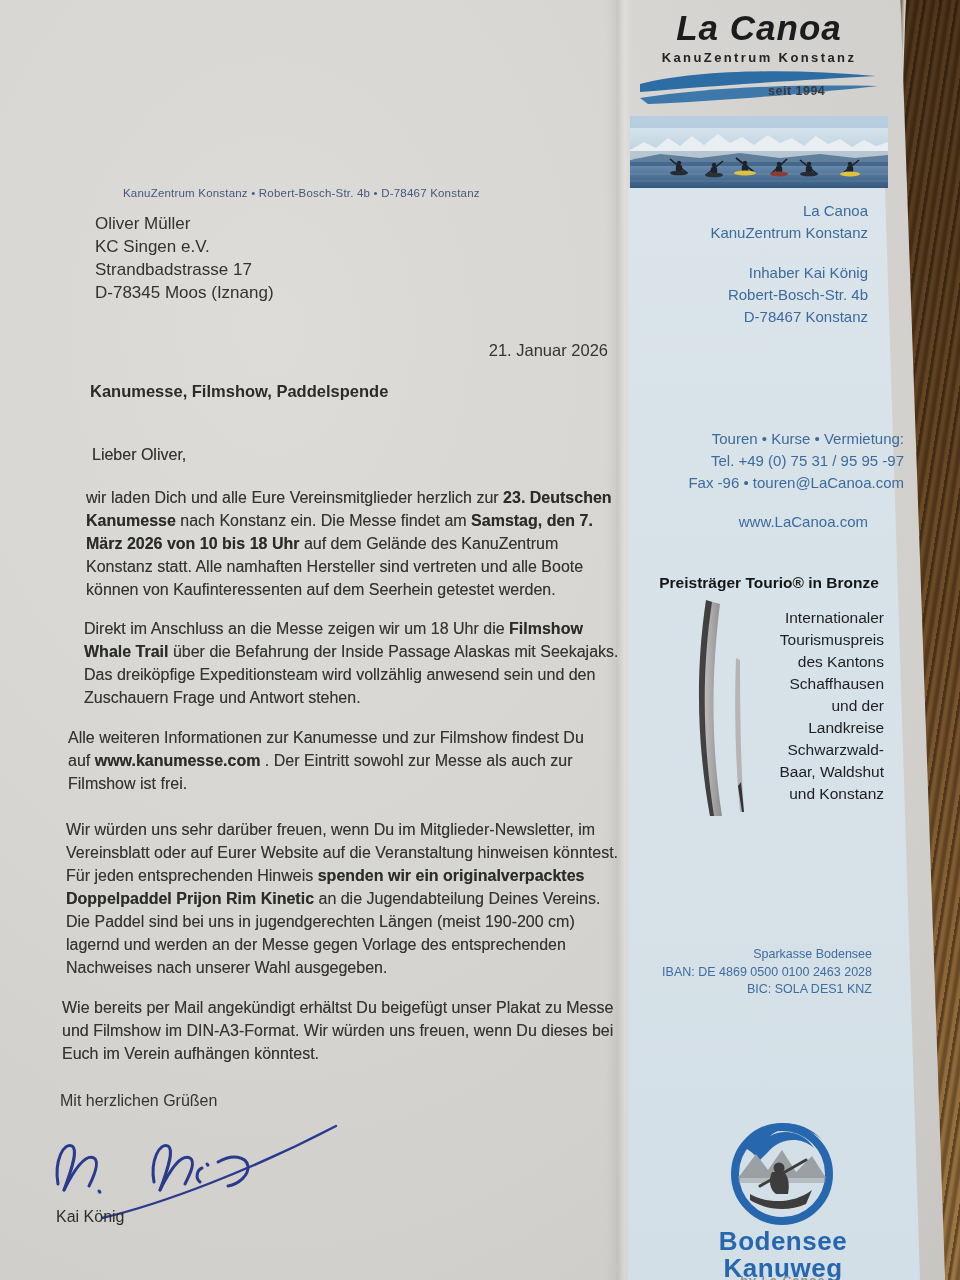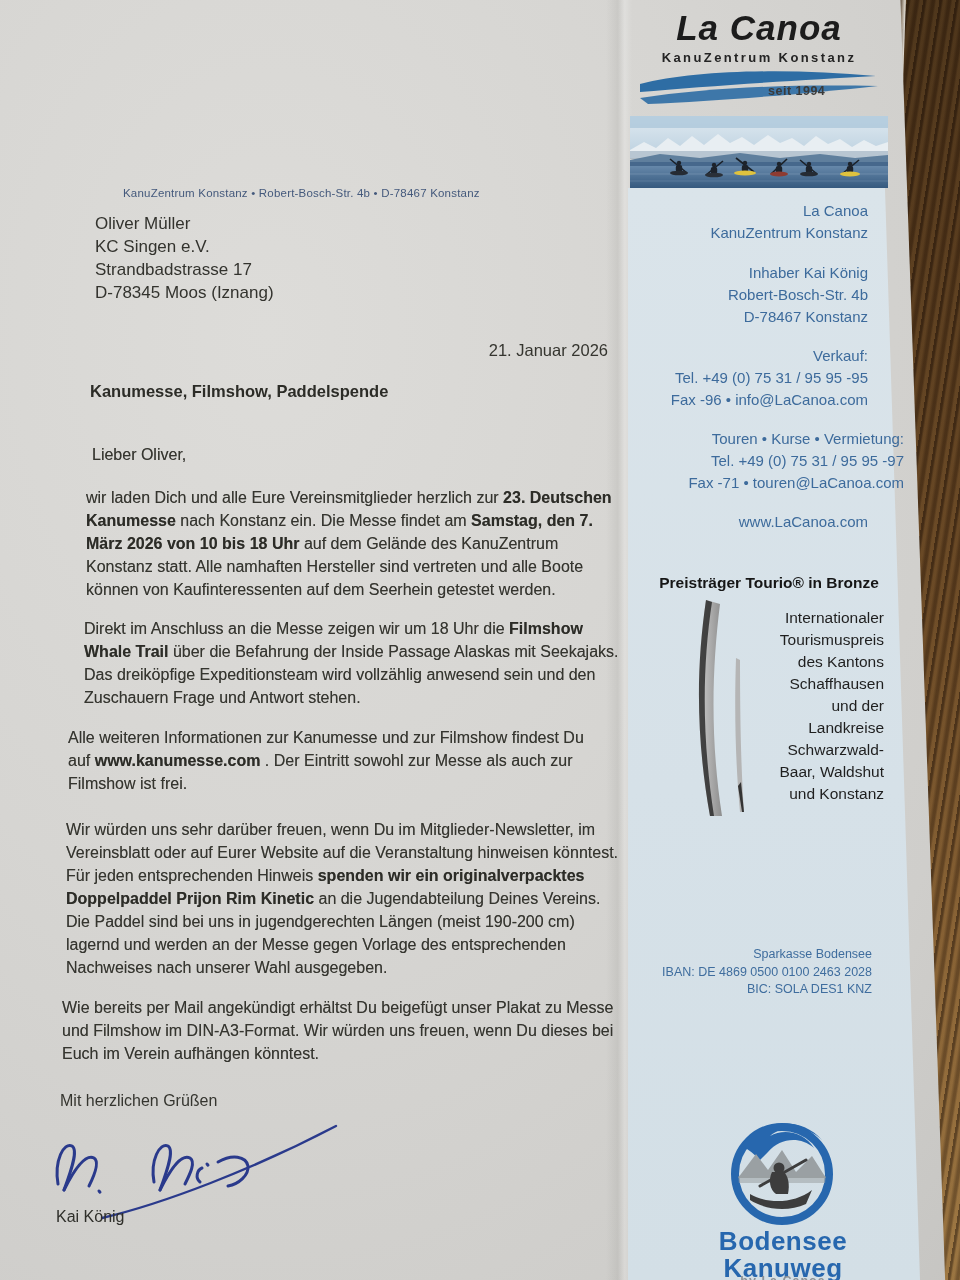--- a/index.html
+++ b/index.html
@@ -171,30 +171,25 @@
       <div>La Canoa</div>
       <div>KanuZentrum Konstanz</div>
     </div>
 
     <div class="abs sb-blue" style="left:0;top:262px;">
       <div>Inhaber Kai König</div>
       <div>Robert-Bosch-Str. 4b</div>
       <div>D-78467 Konstanz</div>
     </div>
 
-    <div class="abs sb-blue" style="left:0;top:345px;">
-      <div>Verkauf:</div>
-      <div>Tel. +49 (0) 75 31 / 95 95 -95</div>
-      <div>Fax -96 • info@LaCanoa.com</div>
-    </div>
 
     <div class="abs sb-blue" style="left:0;top:428px;margin-left:36px;">
       <div>Touren • Kurse • Vermietung:</div>
       <div>Tel. +49 (0) 75 31 / 95 95 -97</div>
-      <div>Fax -71 • touren@LaCanoa.com</div>
+      <div>Fax -96 • touren@LaCanoa.com</div>
     </div>
 
     <div class="abs sb-blue" style="left:0;top:511px;">www.LaCanoa.com</div>
 
     <div class="abs award-title" style="left:26px;top:574px;">Preisträger Tourio® in Bronze</div>
 
     <svg class="abs" style="left:56px;top:598px;" width="70" height="220" viewBox="0 0 70 220">
       <defs>
         <linearGradient id="blade" x1="0" y1="0" x2="1" y2="0">
           <stop offset="0" stop-color="#cbcbcb"></stop>

